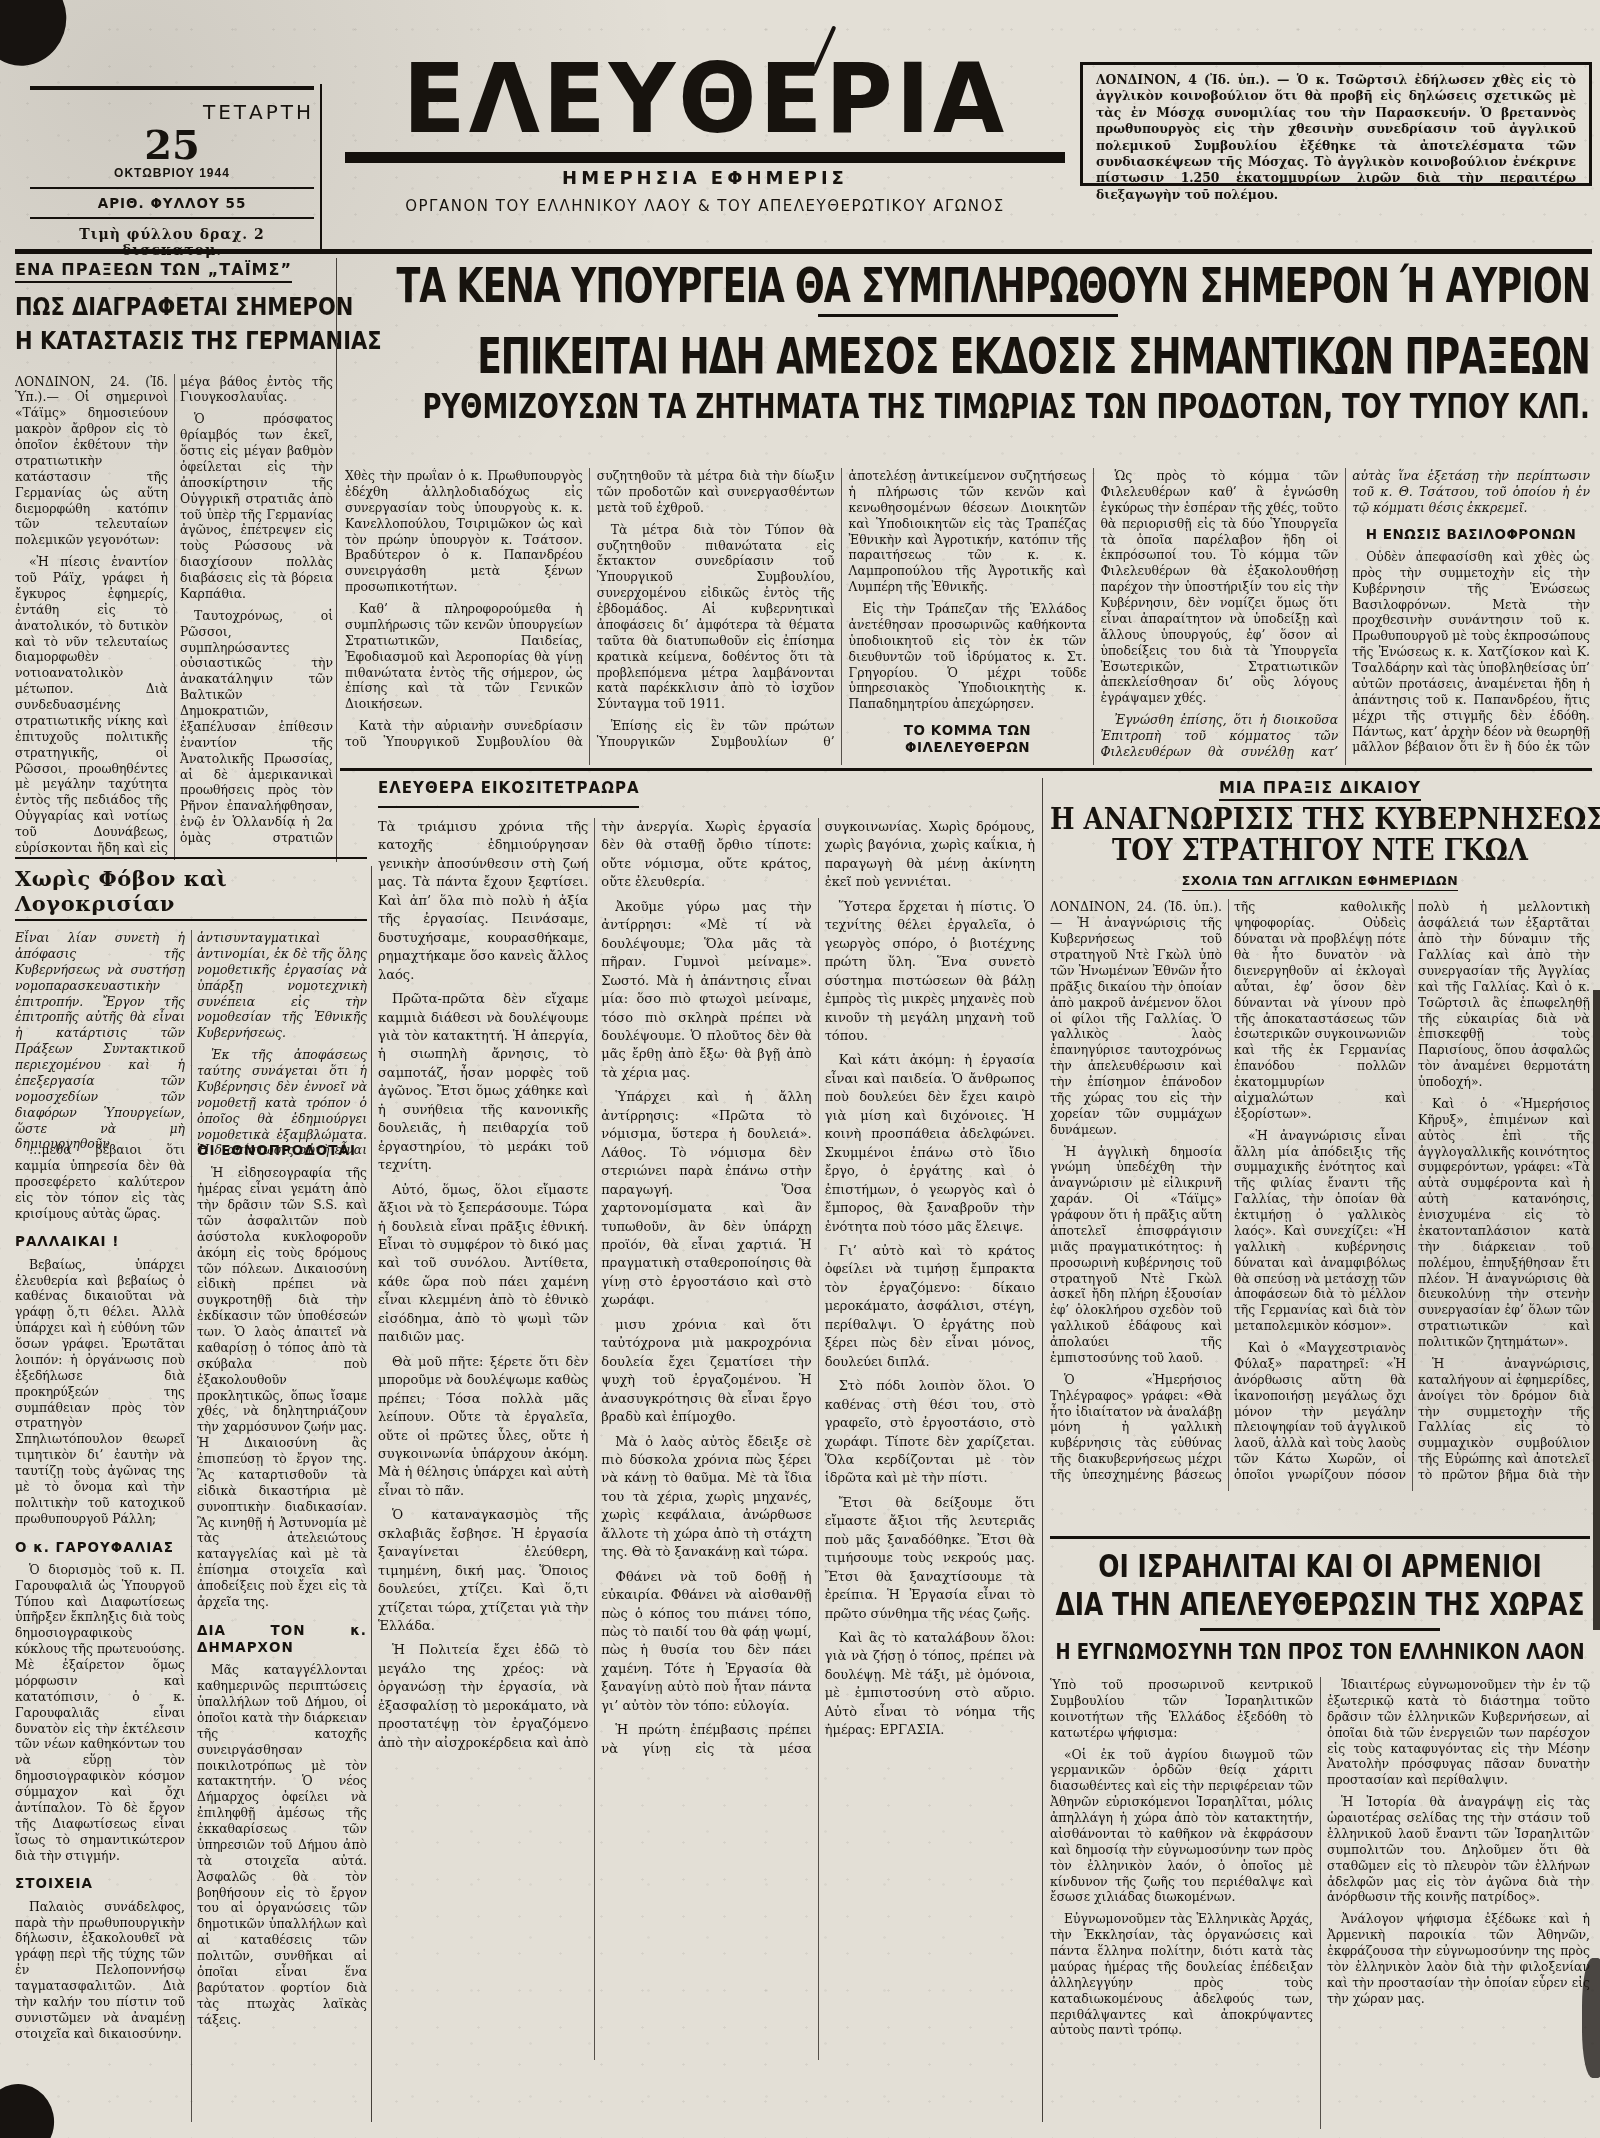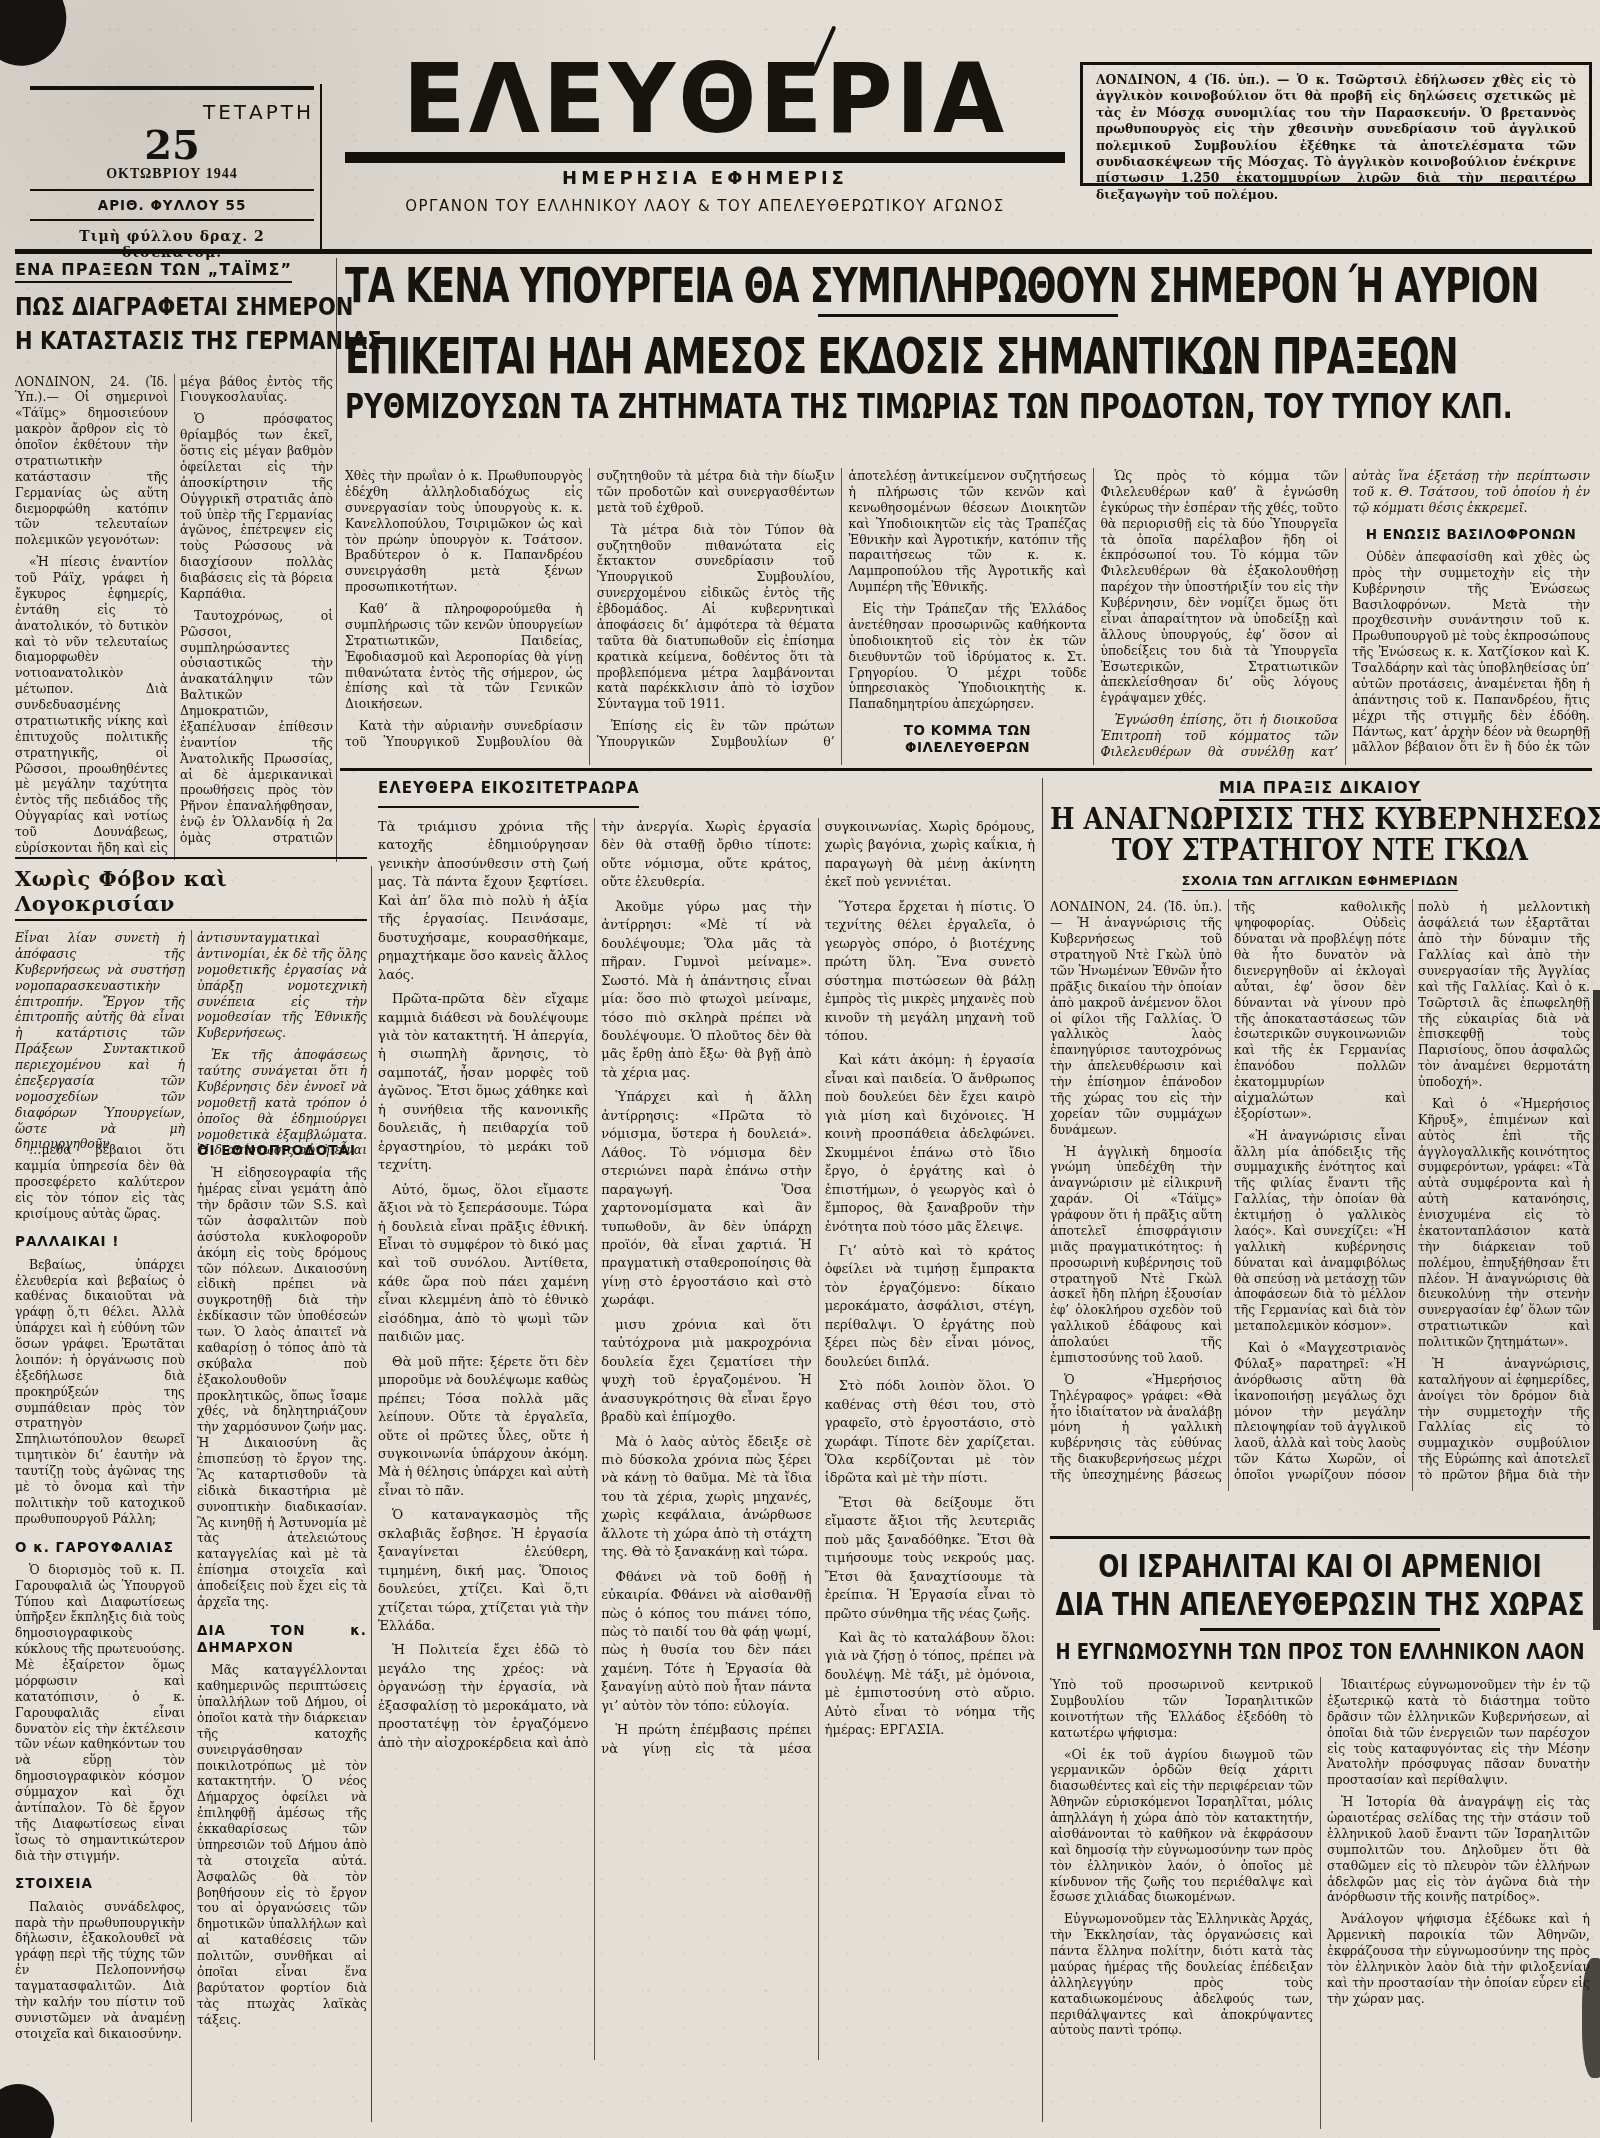--- a/index.html
+++ b/index.html
@@ -27,21 +27,21 @@
 
   
   .hrule{position:absolute;background:#14100c;}
   .vrule{position:absolute;background:#46403a;width:1px;}
 
   
   .datebox{position:absolute;left:30px;top:86px;width:284px;text-align:center;
     border-top:4px solid #14100c;padding-top:10px;}
   .datebox .day{font-family:"DejaVu Sans",sans-serif;font-weight:normal;font-size:20px;letter-spacing:3px;display:block;text-align:right;}
   .datebox .num{font-size:40px;font-weight:bold;display:block;line-height:1.05;}
-  .datebox .monthyear{font-family:Liberation Serif, serif;font-weight:bold;font-size:14px;letter-spacing:1px;display:block;margin-bottom:7px;}
+  .datebox .monthyear{font-family:Liberation Sans, sans-serif;font-weight:bold;font-size:12px;letter-spacing:1px;display:block;margin-bottom:7px;}
   .datebox .issue{display:block;border-top:2px solid #14100c;padding:6px 0;font-family:"DejaVu Sans",sans-serif;font-weight:bold;font-size:13.5px;letter-spacing:1px;}
   .datebox .price{display:block;border-top:2px solid #14100c;padding-top:7px;font-weight:bold;font-size:14px;letter-spacing:1px;}
   .mast-vline{position:absolute;left:320px;top:84px;width:2px;height:166px;background:#14100c;}
 
   .title-wrap{position:absolute;left:335px;top:52px;width:740px;text-align:center;}
   .paper-title{font-family:"DejaVu Sans",sans-serif;font-weight:900;font-size:92px;letter-spacing:3px;
     line-height:1;margin:0;transform:scaleY(1.04);transform-origin:top center;white-space:nowrap;}
   .title-bar{height:11px;background:#14100c;margin:8px 10px 0 10px;}
   .paper-subtitle{font-family:"DejaVu Sans",sans-serif;font-weight:bold;font-size:18px;letter-spacing:4px;margin-top:4px;}
   .paper-organ{font-family:"DejaVu Sans",sans-serif;font-size:15px;letter-spacing:1.5px;margin-top:9px;}
@@ -59,21 +59,21 @@
 
   
   .times{position:absolute;left:15px;top:260px;width:318px;}
   .kicker{font-family:"DejaVu Sans",sans-serif;font-weight:bold;font-size:16px;letter-spacing:1px;
     display:inline-block;border-bottom:2px solid #14100c;padding-bottom:2px;}
   .times-headline{font-family:"DejaVu Sans",sans-serif;font-weight:bold;font-size:21px;line-height:1.25;
     margin-top:8px;transform:scaleY(1.18);transform-origin:top left;white-space:nowrap;}
   .times .bodytext{margin-top:22px;height:486px;column-count:2;column-gap:12px;column-rule:1px solid #55504a;}
 
   
-  .mainhead{position:absolute;left:345px;top:258px;width:1245px;text-align:left;
+  .mainhead{position:absolute;left:345px;top:258px;width:1245px;text-align:right;
     font-family:"DejaVu Sans",sans-serif;font-weight:900;}
   .mh-line{white-space:nowrap;transform-origin:top center;}
   .mh1{font-size:35px;letter-spacing:-1px;transform:scaleY(1.38);height:56px;}
   .mh-underline{width:300px;height:3px;background:#14100c;margin:0 auto 10px auto;}
   .mh2{font-size:36px;letter-spacing:-1px;transform:scaleY(1.38);height:60px;}
   .mh3{font-size:26px;letter-spacing:0;transform:scaleY(1.3);height:42px;}
   .mainbody{position:absolute;left:345px;top:468px;width:1245px;height:297px;
     column-count:5;column-gap:14px;column-rule:1px solid #55504a;}
 
   

